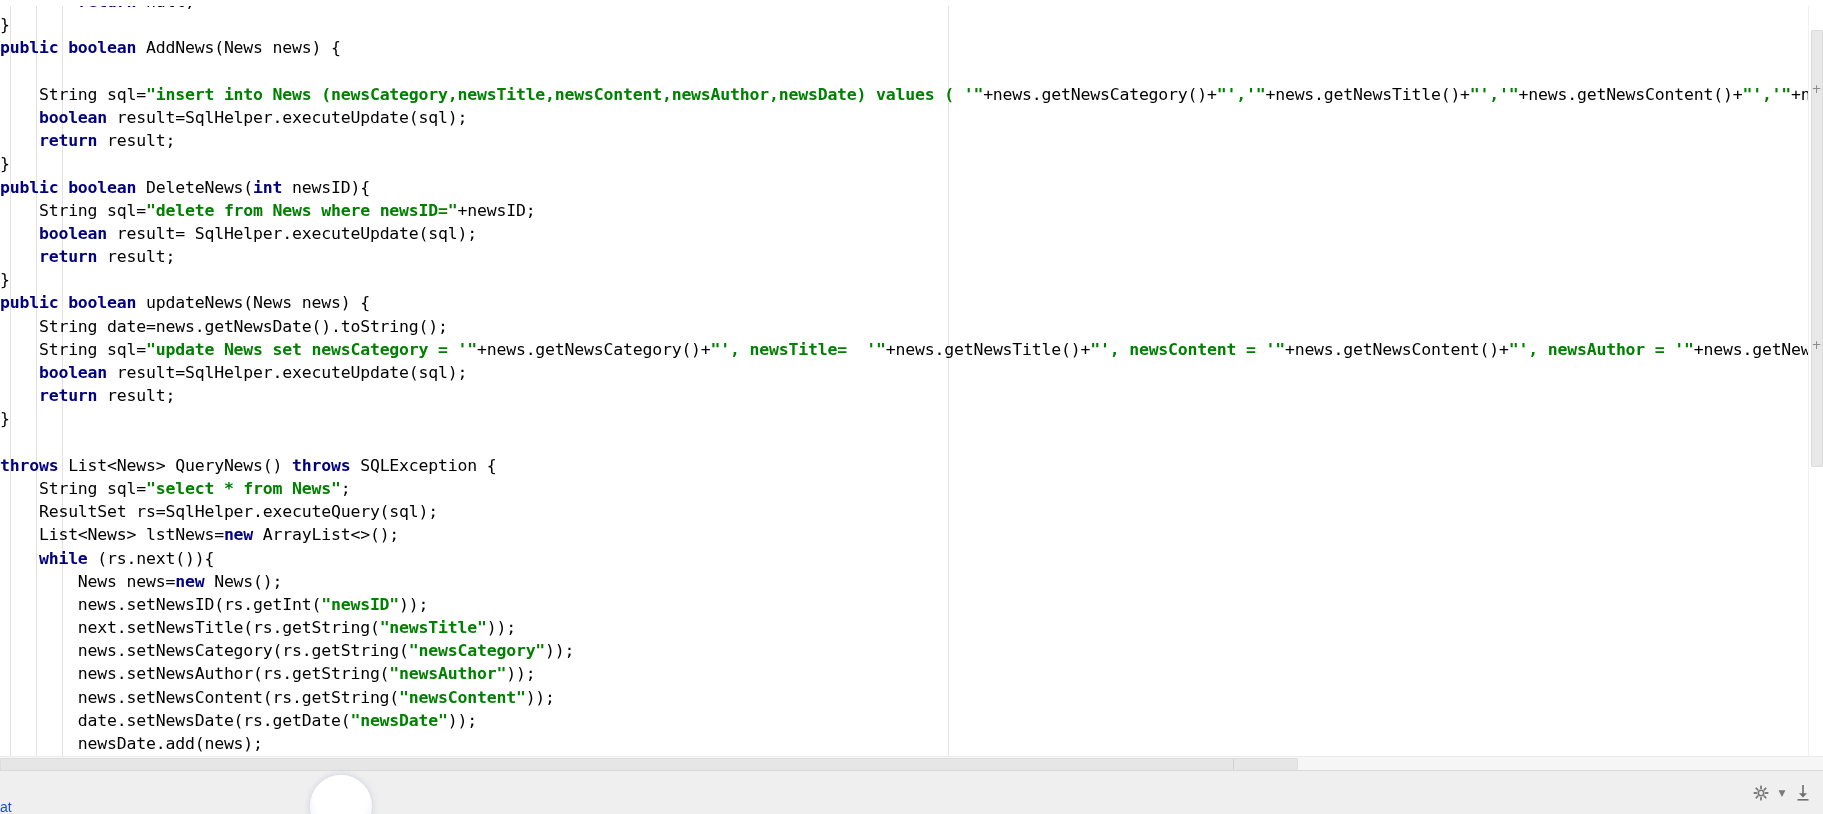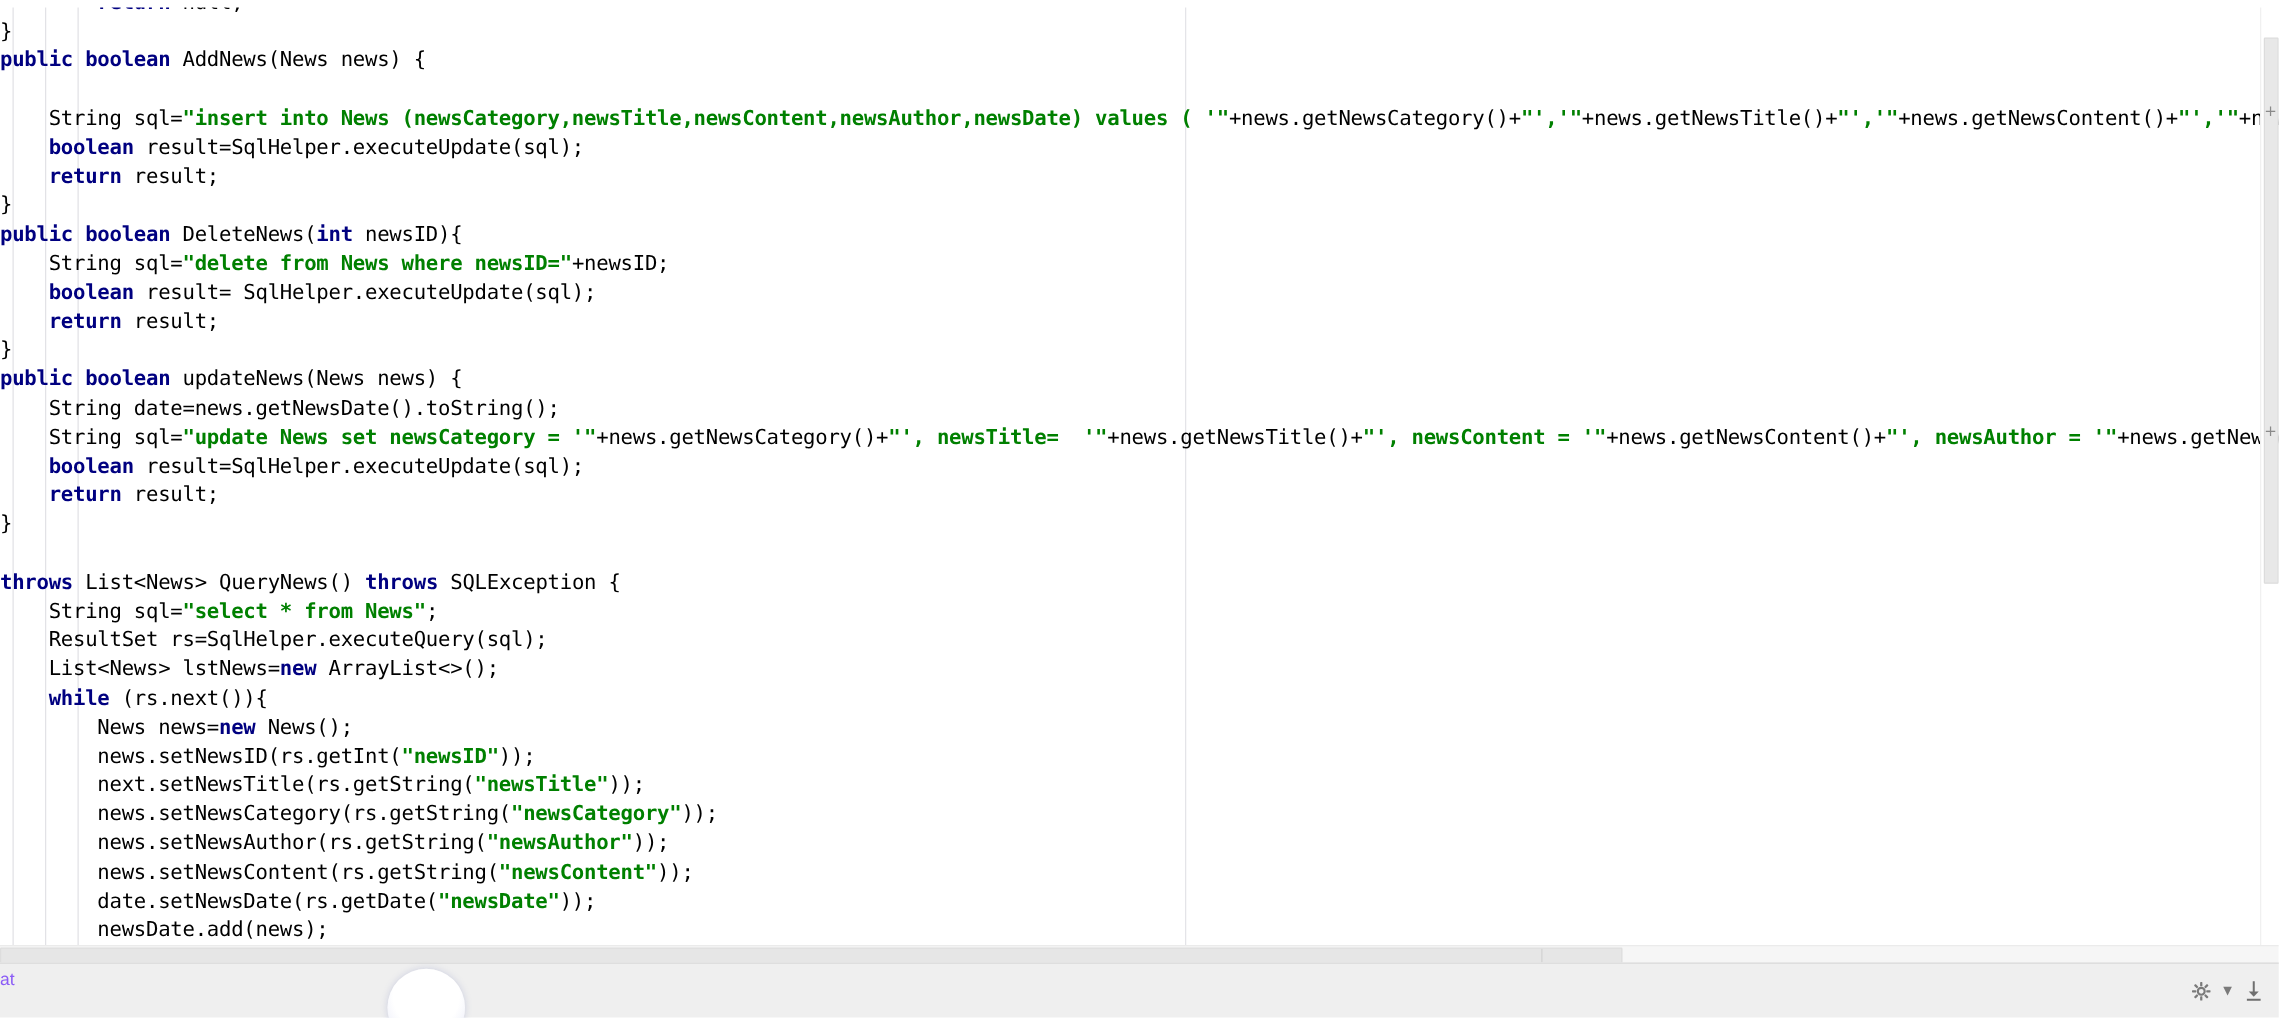--- a/index.html
+++ b/index.html
@@ -138,23 +138,23 @@
     top: 770px;
     width: 1823px;
     height: 44px;
     background: #efefef;
     border-top: 1px solid #d9d9d9;
     box-sizing: border-box;
   }
   .taskbar-label {
     position: absolute;
     left: 0;
-    top: 4px;
+    top: 28px;
     font-size: 14px;
-    color: #8b5cf6;
+    color: #1d4ed8;
     font-family: "Liberation Sans", sans-serif;
     white-space: nowrap;
   }
   .taskbar-orb {
     position: absolute;
     left: 310px;
     top: 4px;
     width: 62px;
     height: 62px;
     border-radius: 50%;

